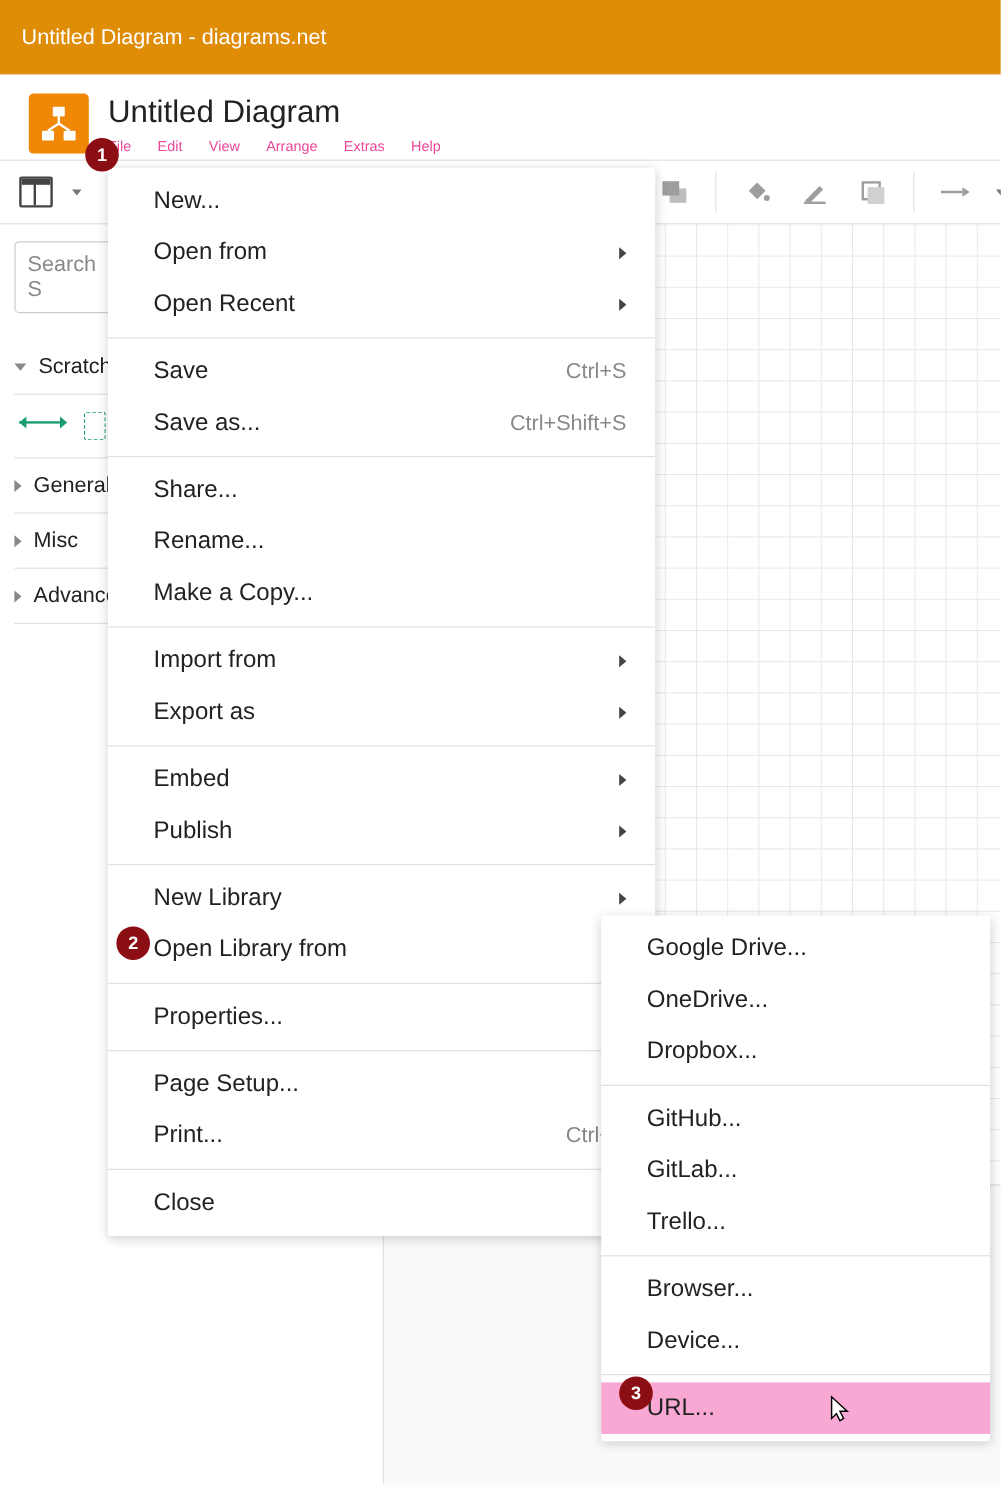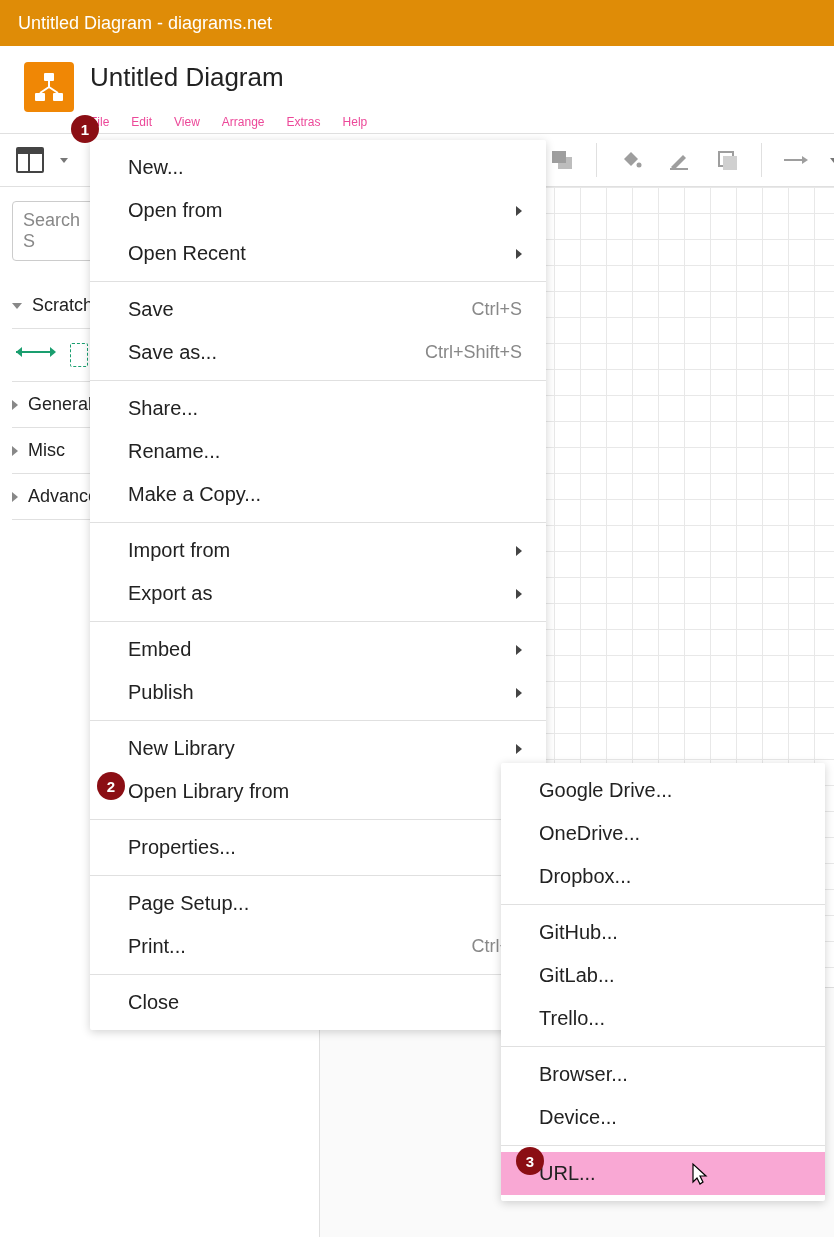--- a/index.html
+++ b/index.html
@@ -8,21 +8,21 @@
     font-size: 14px;
     width: 834px;
     height: 1240px;
     background: #fff;
     overflow: hidden;
     position: relative;
   }
   .titlebar {
     background: #df8c07;
     color: #fff;
-    height: 46px;
+    height: 62px;
     display: flex;
     align-items: center;
     padding: 0 18px;
     font-size: 18px;
   }
   .header {
     display: flex;
     align-items: flex-start;
     gap: 16px;
     padding: 16px 20px 4px 24px;
@@ -30,21 +30,21 @@
   .logo {
     width: 50px;
     height: 50px;
     background: #f08705;
     border-radius: 4px;
     display: flex;
     align-items: center;
     justify-content: center;
   }
   .logo svg { width: 36px; height: 36px; }
-  .header-titles { display: flex; flex-direction: column; gap: 16px; }
+  .header-titles { display: flex; flex-direction: column; gap: 0; }
   .doc-title { font-size: 26px; color: #222; }
   .menubar { display: flex; gap: 22px; padding-top: 6px; }
   .menubar span { font-size: 12px; color: #ec4899; cursor: pointer; }
   .toolbar {
     border-top: 1px solid #e0e0e0;
     border-bottom: 1px solid #e0e0e0;
     height: 54px;
     display: flex;
     align-items: center;
     padding: 0 16px;

